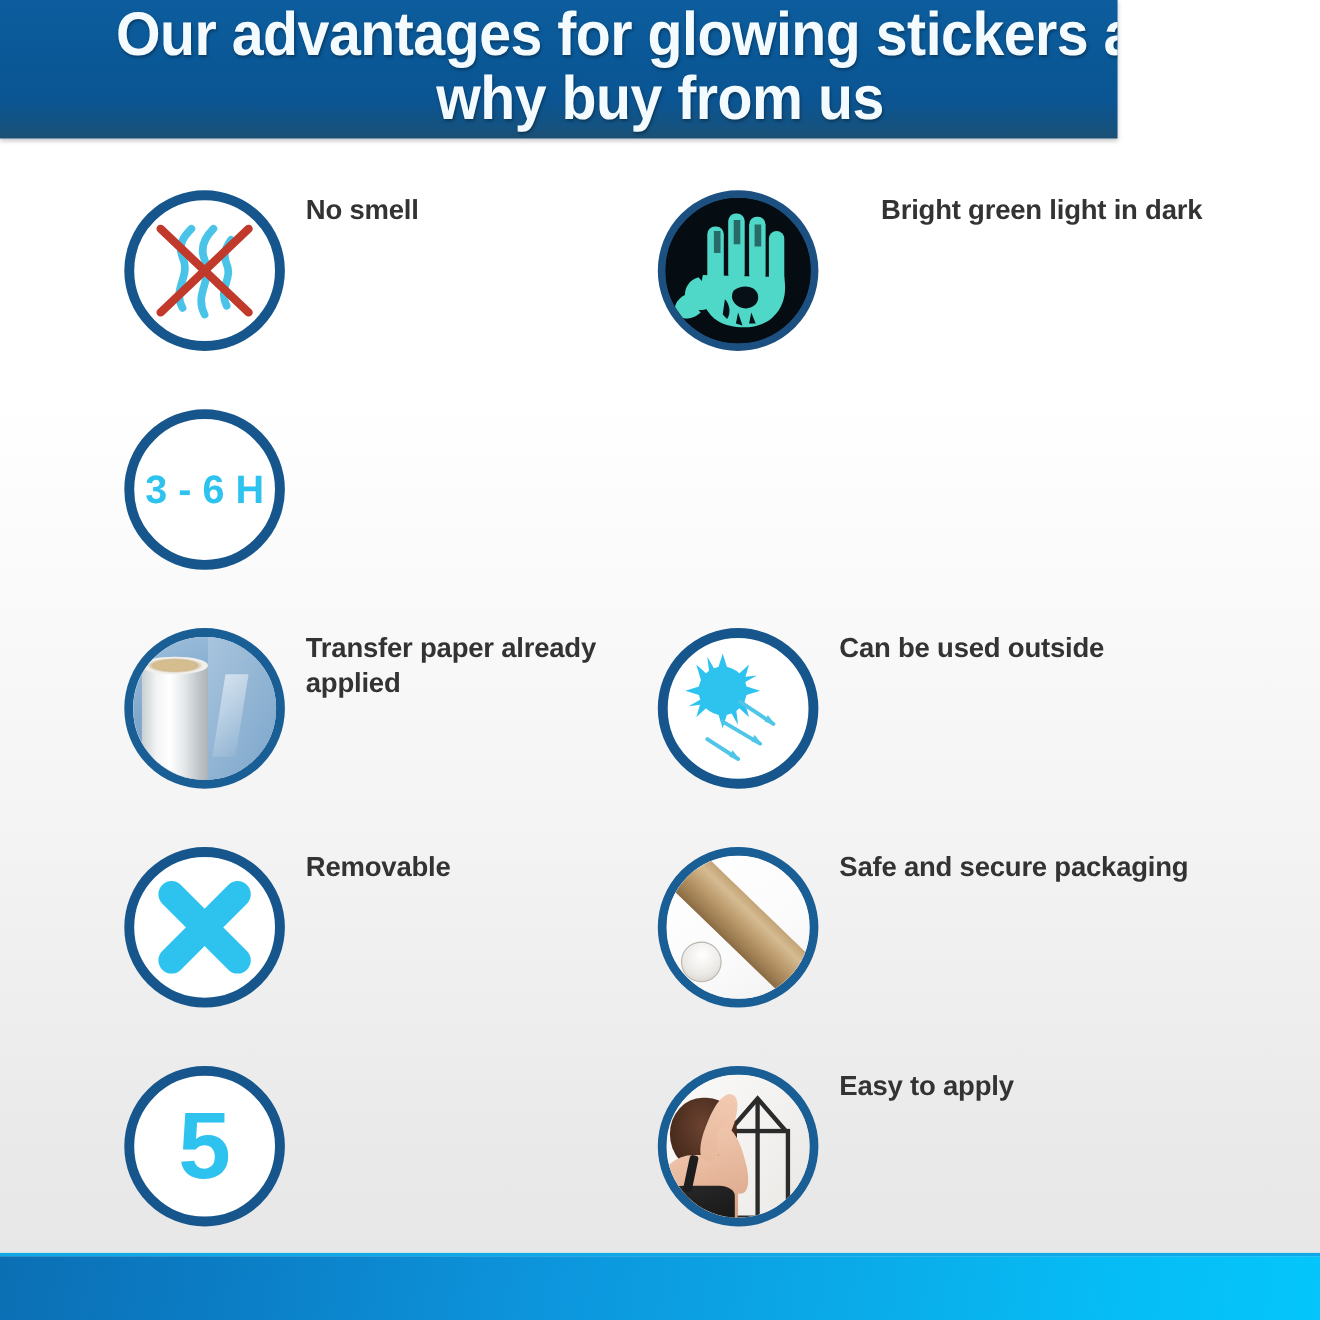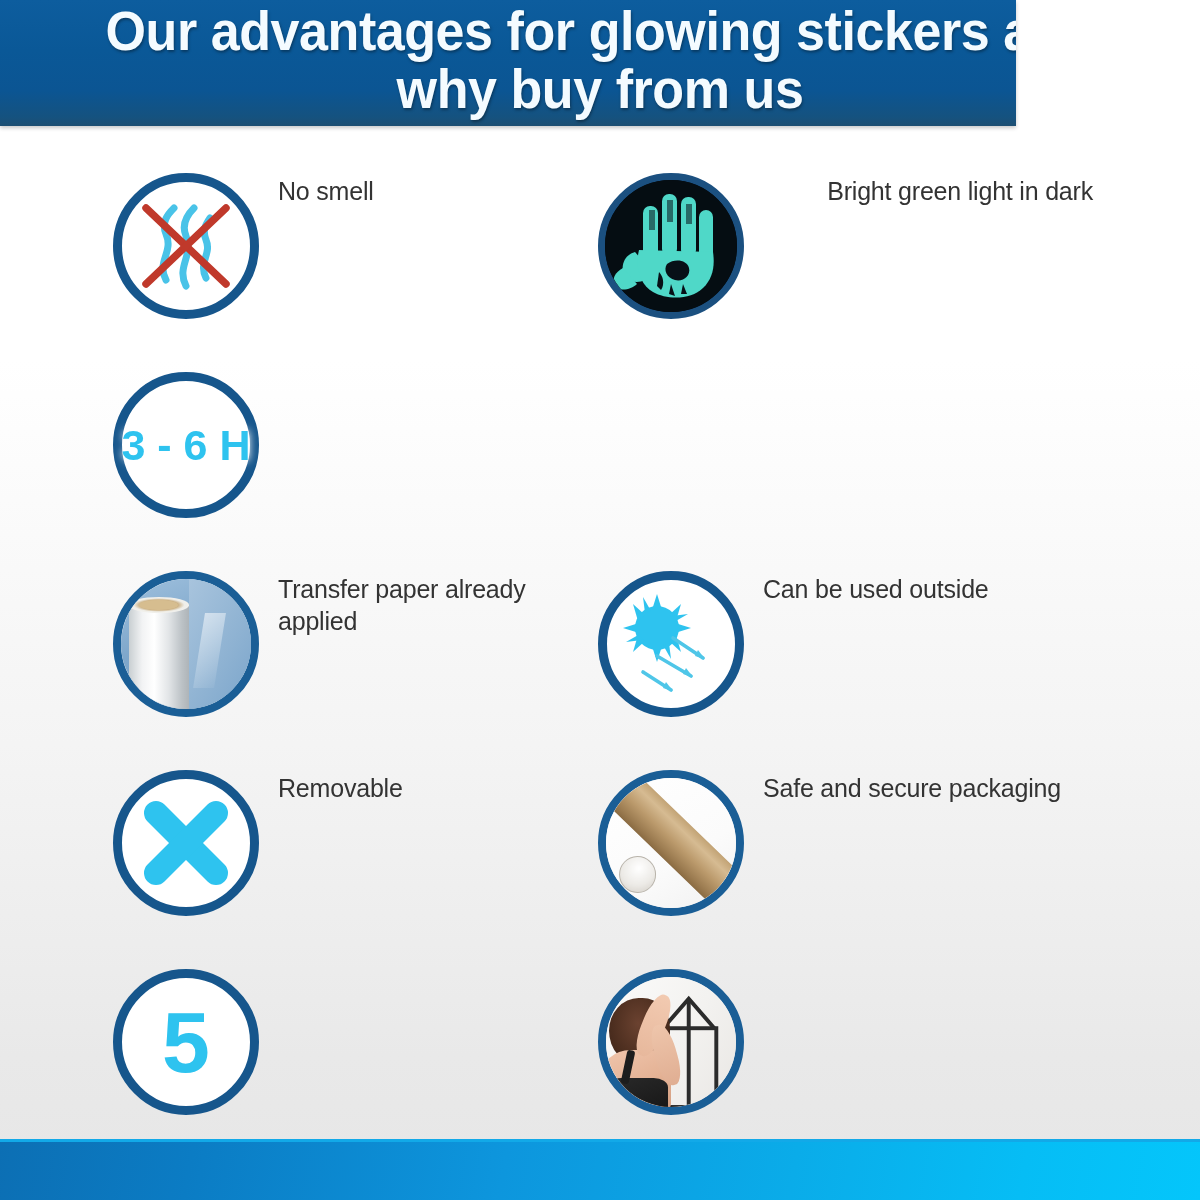--- a/index.html
+++ b/index.html
@@ -78,21 +78,21 @@
     border: 9px solid #16568c;
     background: #ffffff;
   }
   .feature-label {
     position: absolute;
     left: 165px;
     top: 2px;
     width: 330px;
     color: #333333;
     font-family: "Liberation Sans", sans-serif;
-    font-weight: normal;
+    font-weight: bold;
     font-size: 25px;
     line-height: 32px;
     white-space: pre-line;
     letter-spacing: -0.2px;
   }
 
   
   .icon-svg { display:block; width:100%; height:100%; }
 
   .circle-text {
@@ -101,21 +101,21 @@
     width: 146px; height: 146px;
     display: flex;
     align-items: center;
     justify-content: center;
     color: #2ec3ef;
     font-family: "Liberation Sans", sans-serif;
     font-weight: bold;
     pointer-events: none;
   }
   .hours-text {
-    font-size: 43px;
+    font-size: 36px;
     letter-spacing: 0px;
     text-shadow: 0 0 7px rgba(255,255,255,0.95), 0 0 12px rgba(255,255,255,0.9);
     width: 176px;
     left: -15px;
     text-align: center;
   }
   .five-text {
     font-size: 86px;
     text-shadow: 0 0 8px rgba(255,255,255,0.9);
   }
@@ -307,17 +307,18 @@
                   background:linear-gradient(180deg,#eec5ab 0%,#e0ae92 100%);
                   border-radius:44%;
                   transform:rotate(-16deg);"></div>
 
       <div style="position:absolute; left:-2%; top:78%; width:50%; height:32%;
                   background:linear-gradient(160deg,#2a2a2a 0%,#141414 100%);
                   border-radius:28% 22% 0 0;"></div>
       <div style="position:absolute; left:14%; top:56%; width:6%; height:26%;
                   background:#1d1d1d; transform:rotate(12deg); border-radius:3px;"></div>
     </div>
+    <div class="feature-label">Easy to apply</div>
   </div>
 
   <div id="bottom-bar"></div>
 
 </div>
 
 </body></html>

